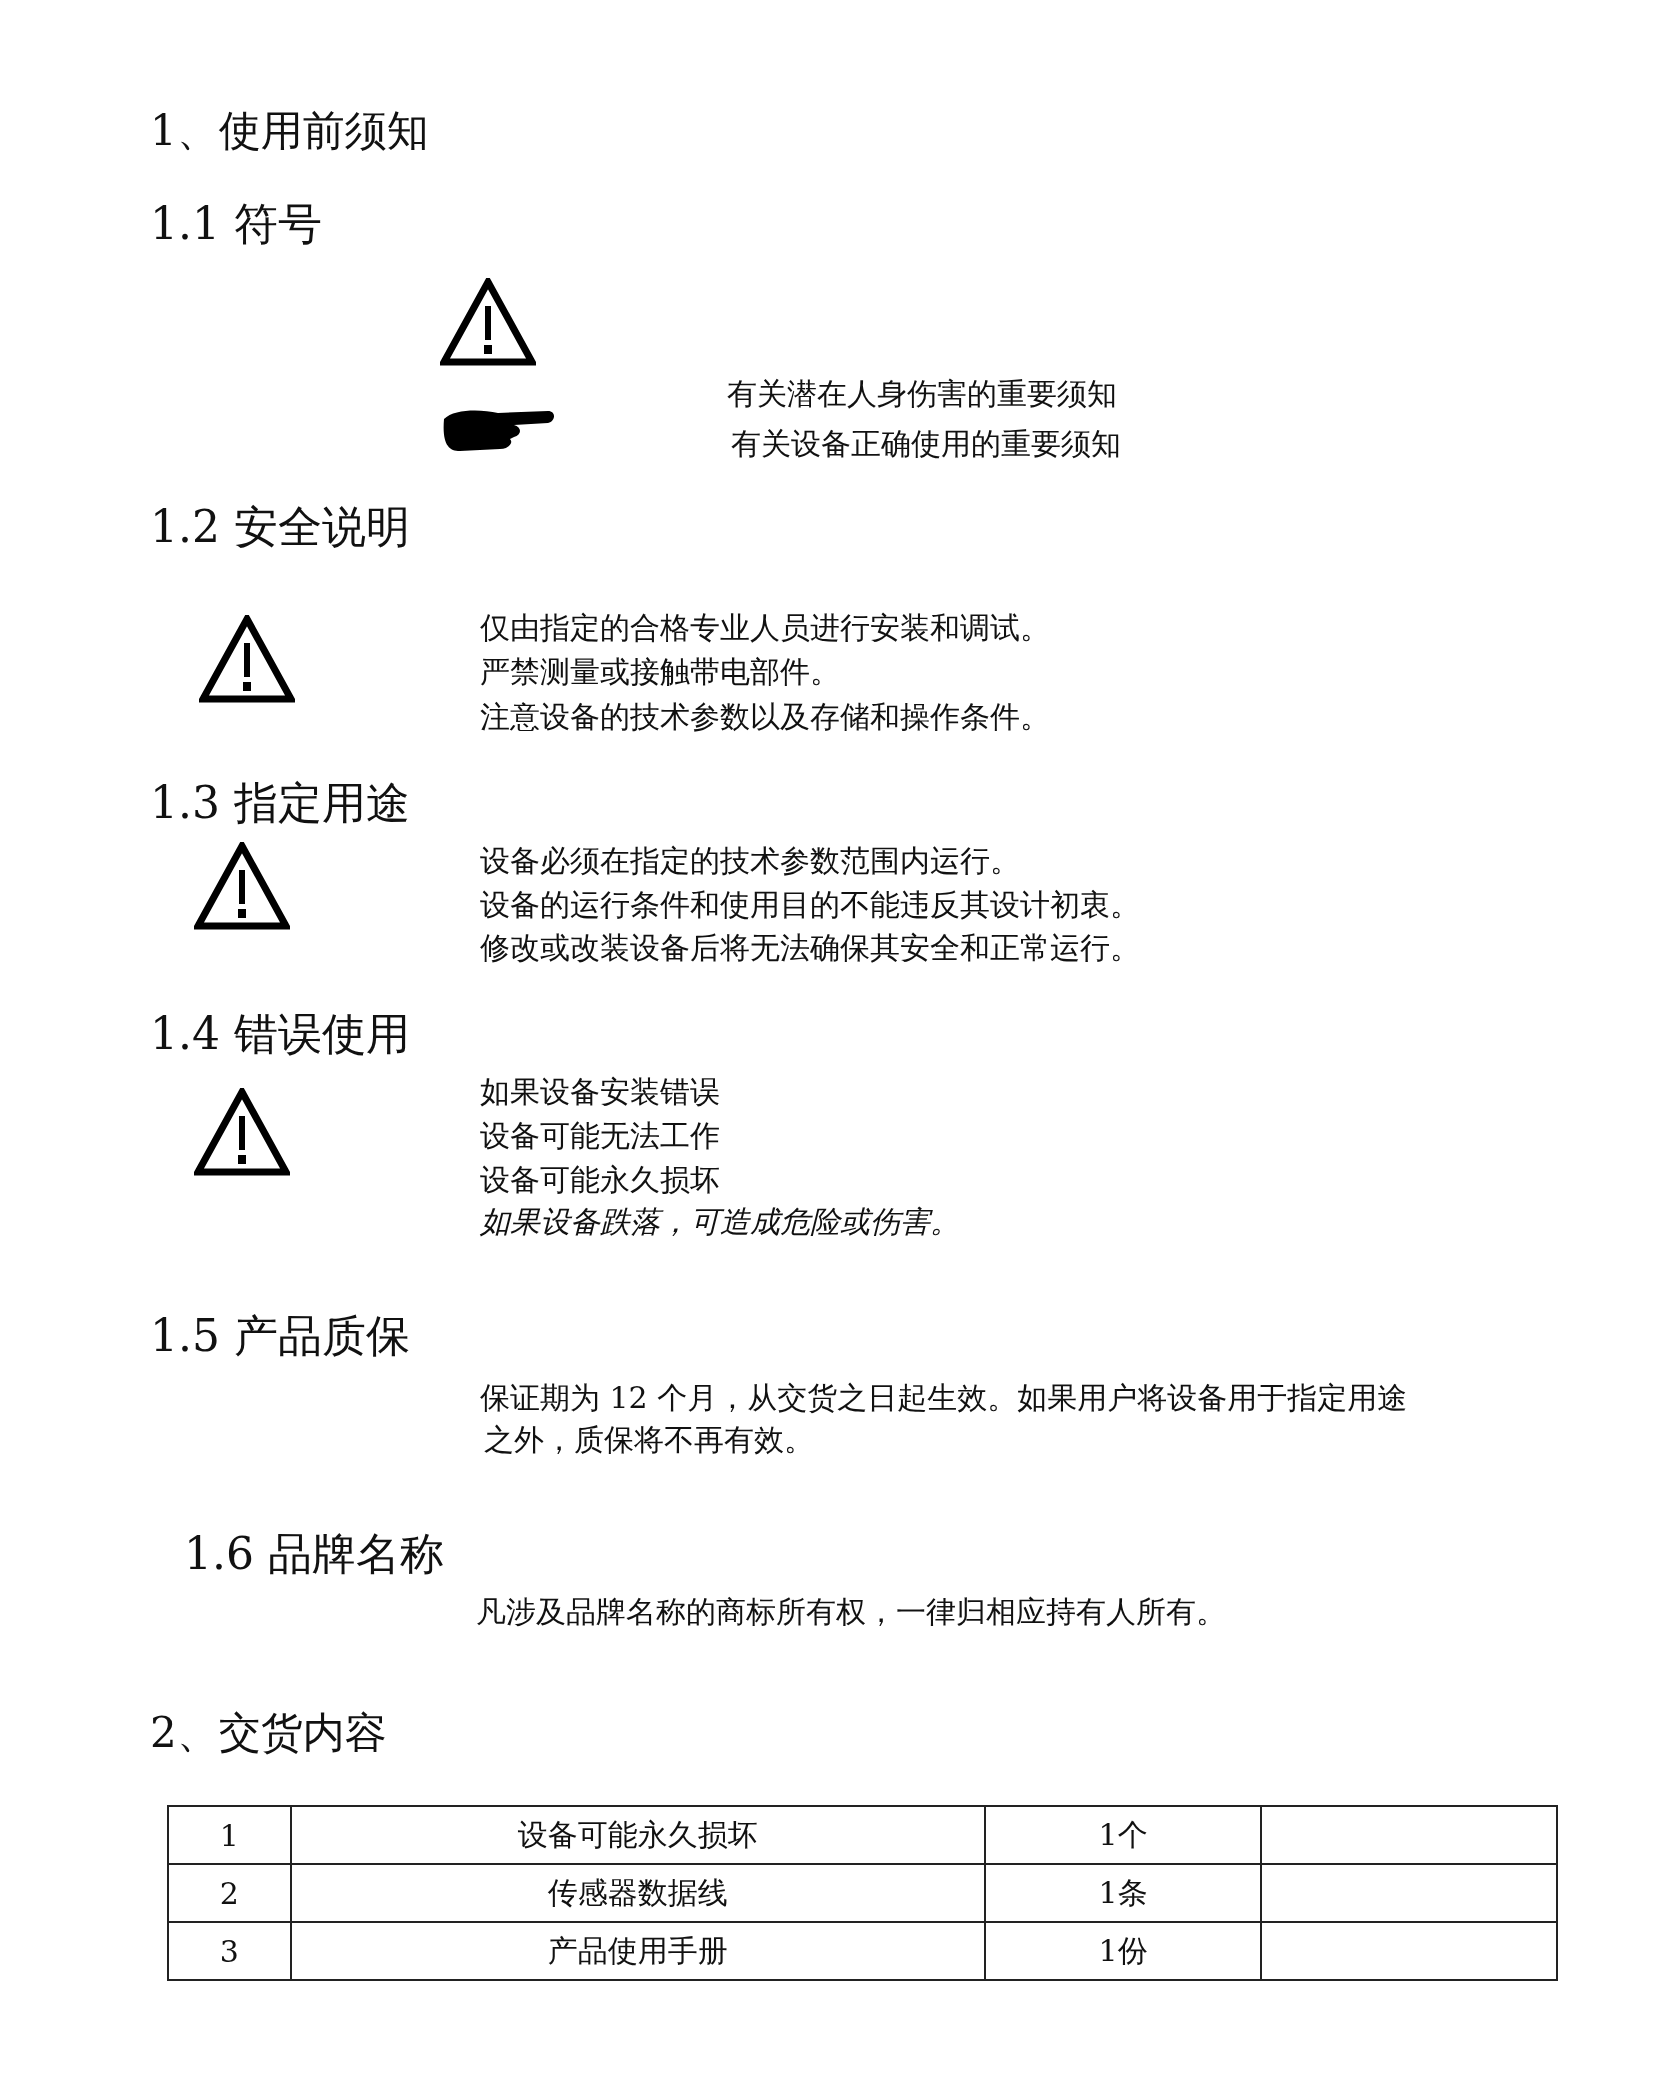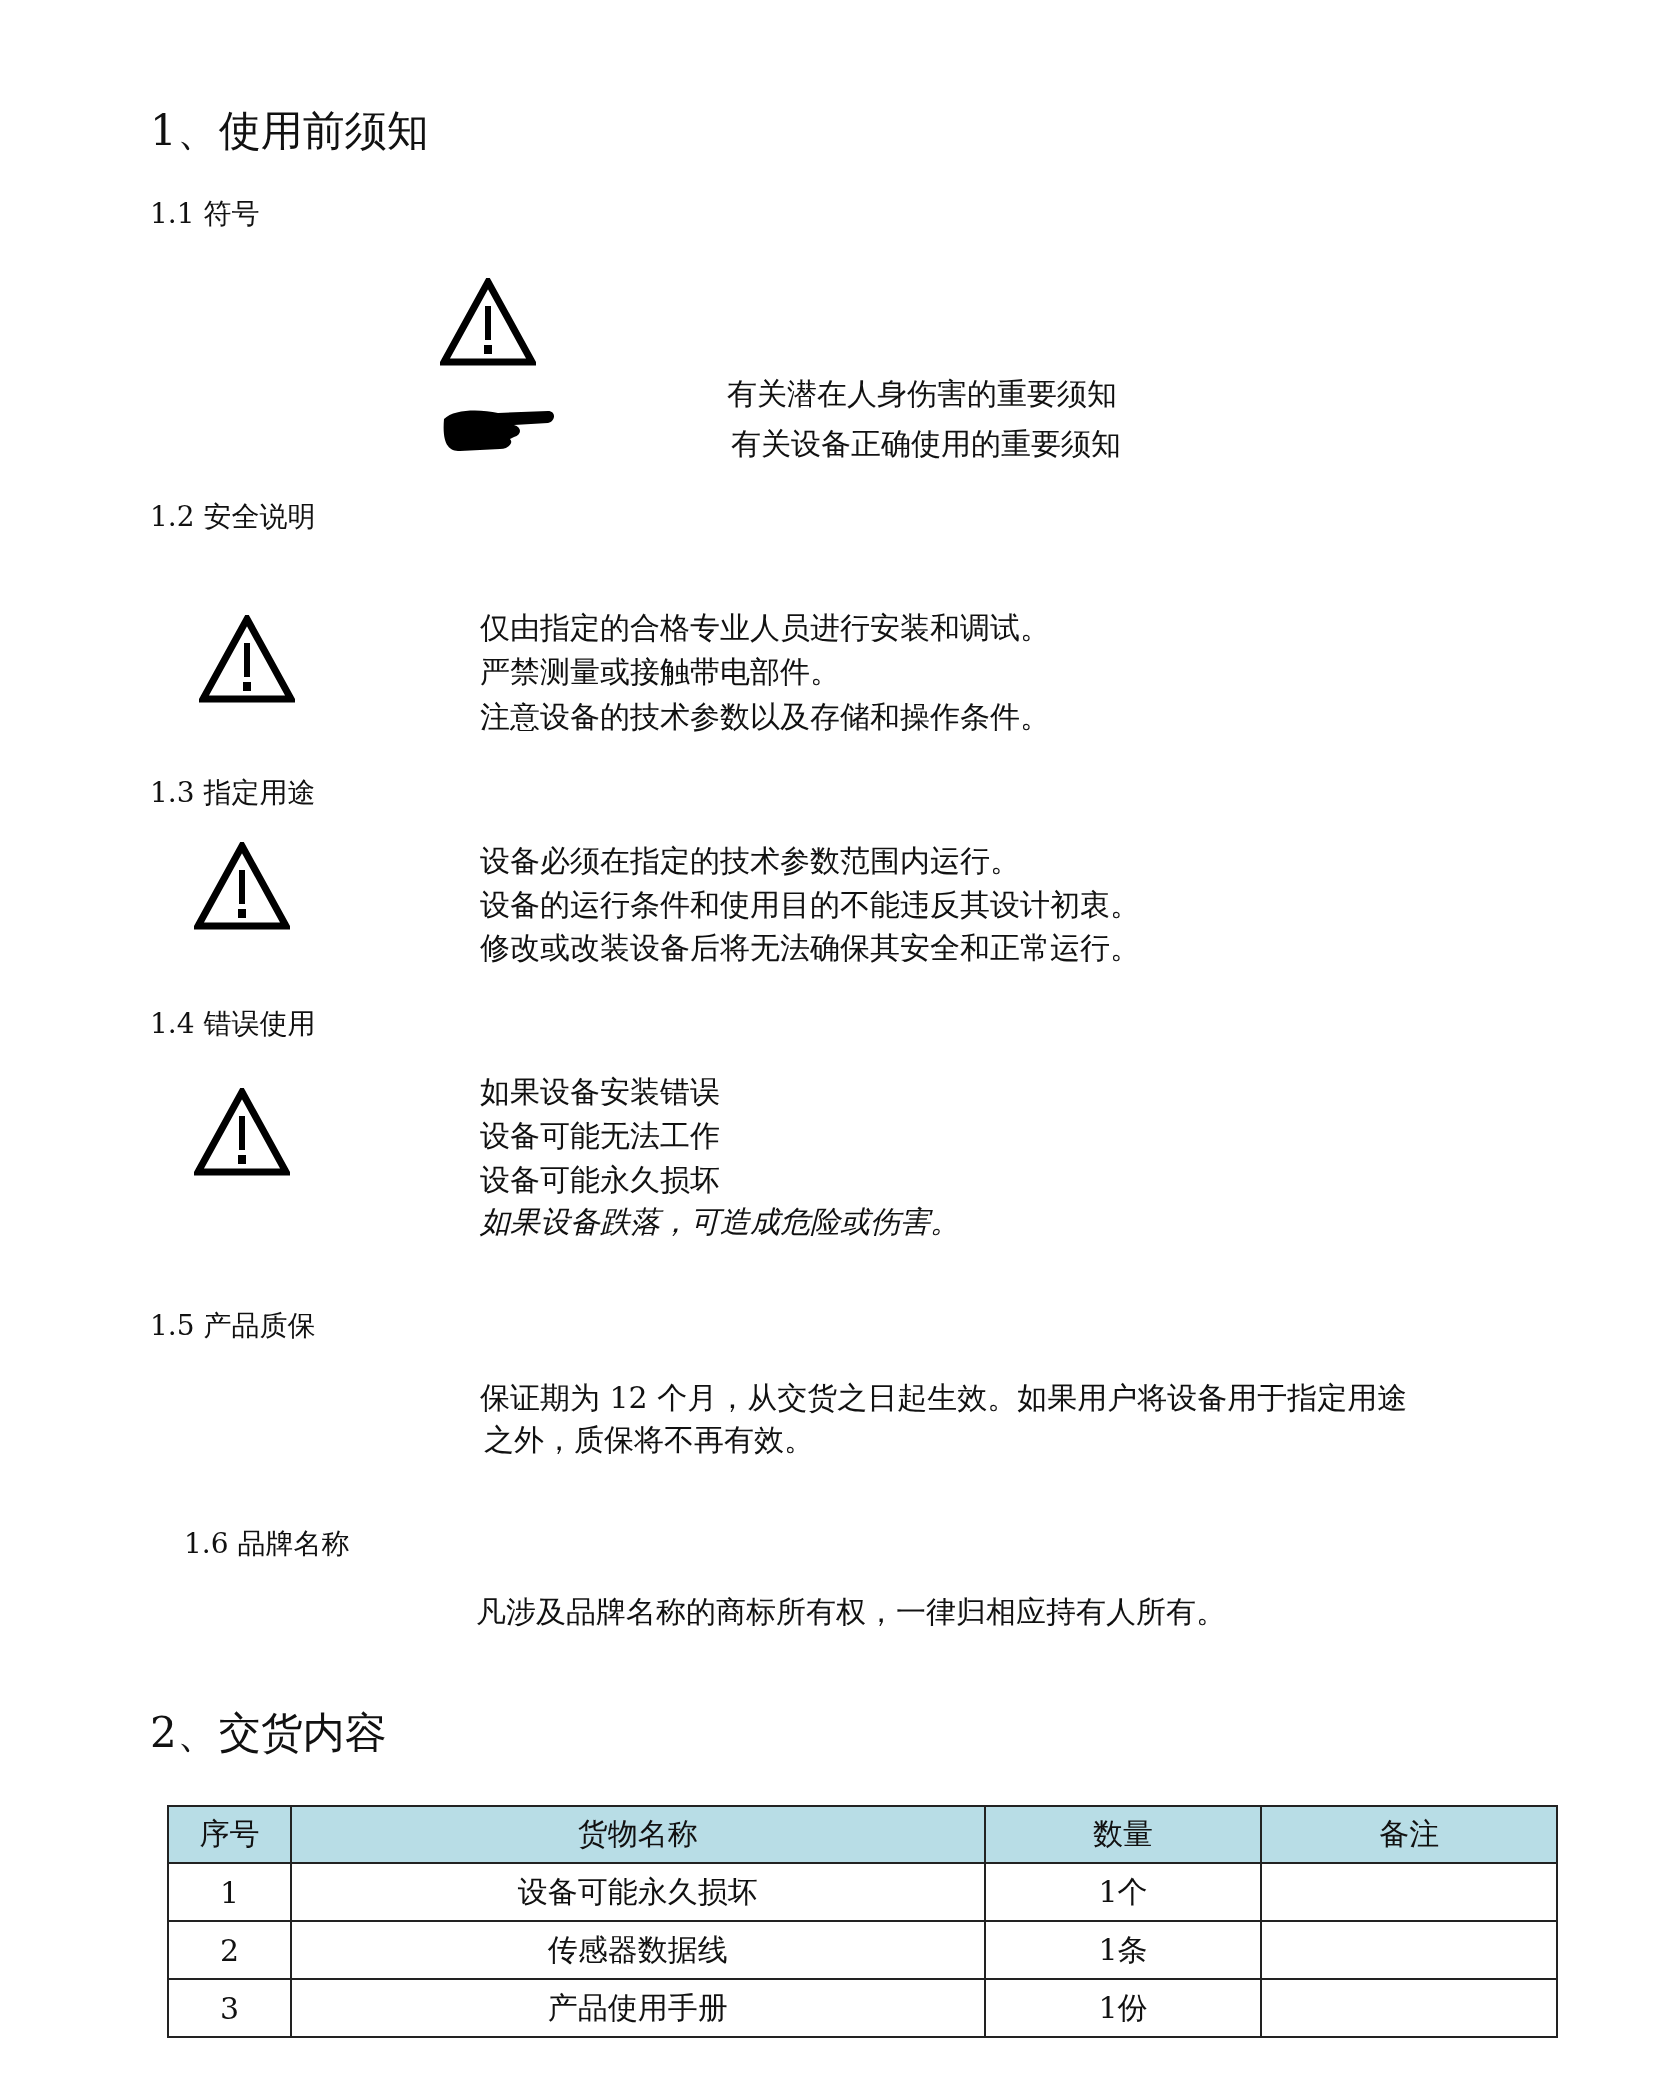--- a/index.html
+++ b/index.html
@@ -1,20 +1,20 @@
 <!DOCTYPE html>
 <html><head>
 <meta charset="utf-8">
 <style>
   html, body { margin: 0; padding: 0; background: #ffffff; }
   body { width: 1653px; height: 2095px; position: relative; overflow: hidden;
          font-family: "DejaVu Serif", "Liberation Serif", serif; color: #111; }
   .abs { position: absolute; white-space: nowrap; }
   .h1 { font-size: 42px; left: 150px; }
-  .h2 { font-size: 28px; left: 150px; }
+  .h2 { font-size: 44px; left: 150px; }
   .txt { font-size: 30px; }
   .icon { position: absolute; }
   table { position: absolute; left: 167px; top: 1805px; width: 1391px;
           border-collapse: collapse; font-size: 30px; }
   td, th { border: 2px solid #222; text-align: center; font-weight: normal; padding: 0; }
   th { background: #b8dde6; height: 55px; }
   td { height: 56px; }
 </style>
 </head>
 <body>
@@ -75,26 +75,20 @@
 <div class="abs h1" style="top:1705px;">2、交货内容</div>
 
 <table>
   <colgroup>
     <col style="width:123px">
       <col style="width:695px">
       <col style="width:277px">
       <col style="width:296px">
   </colgroup>
   <tbody>
-      <tr>
-    <th>序号</th>
-    <th>货物名称</th>
-    <th>数量</th>
-    <th>备注</th>
-  </tr>
   <tr>
     <td>1</td>
     <td>设备可能永久损坏</td>
     <td>1个</td>
     <td></td>
   </tr>
   <tr>
     <td>2</td>
     <td>传感器数据线</td>
     <td>1条</td>

